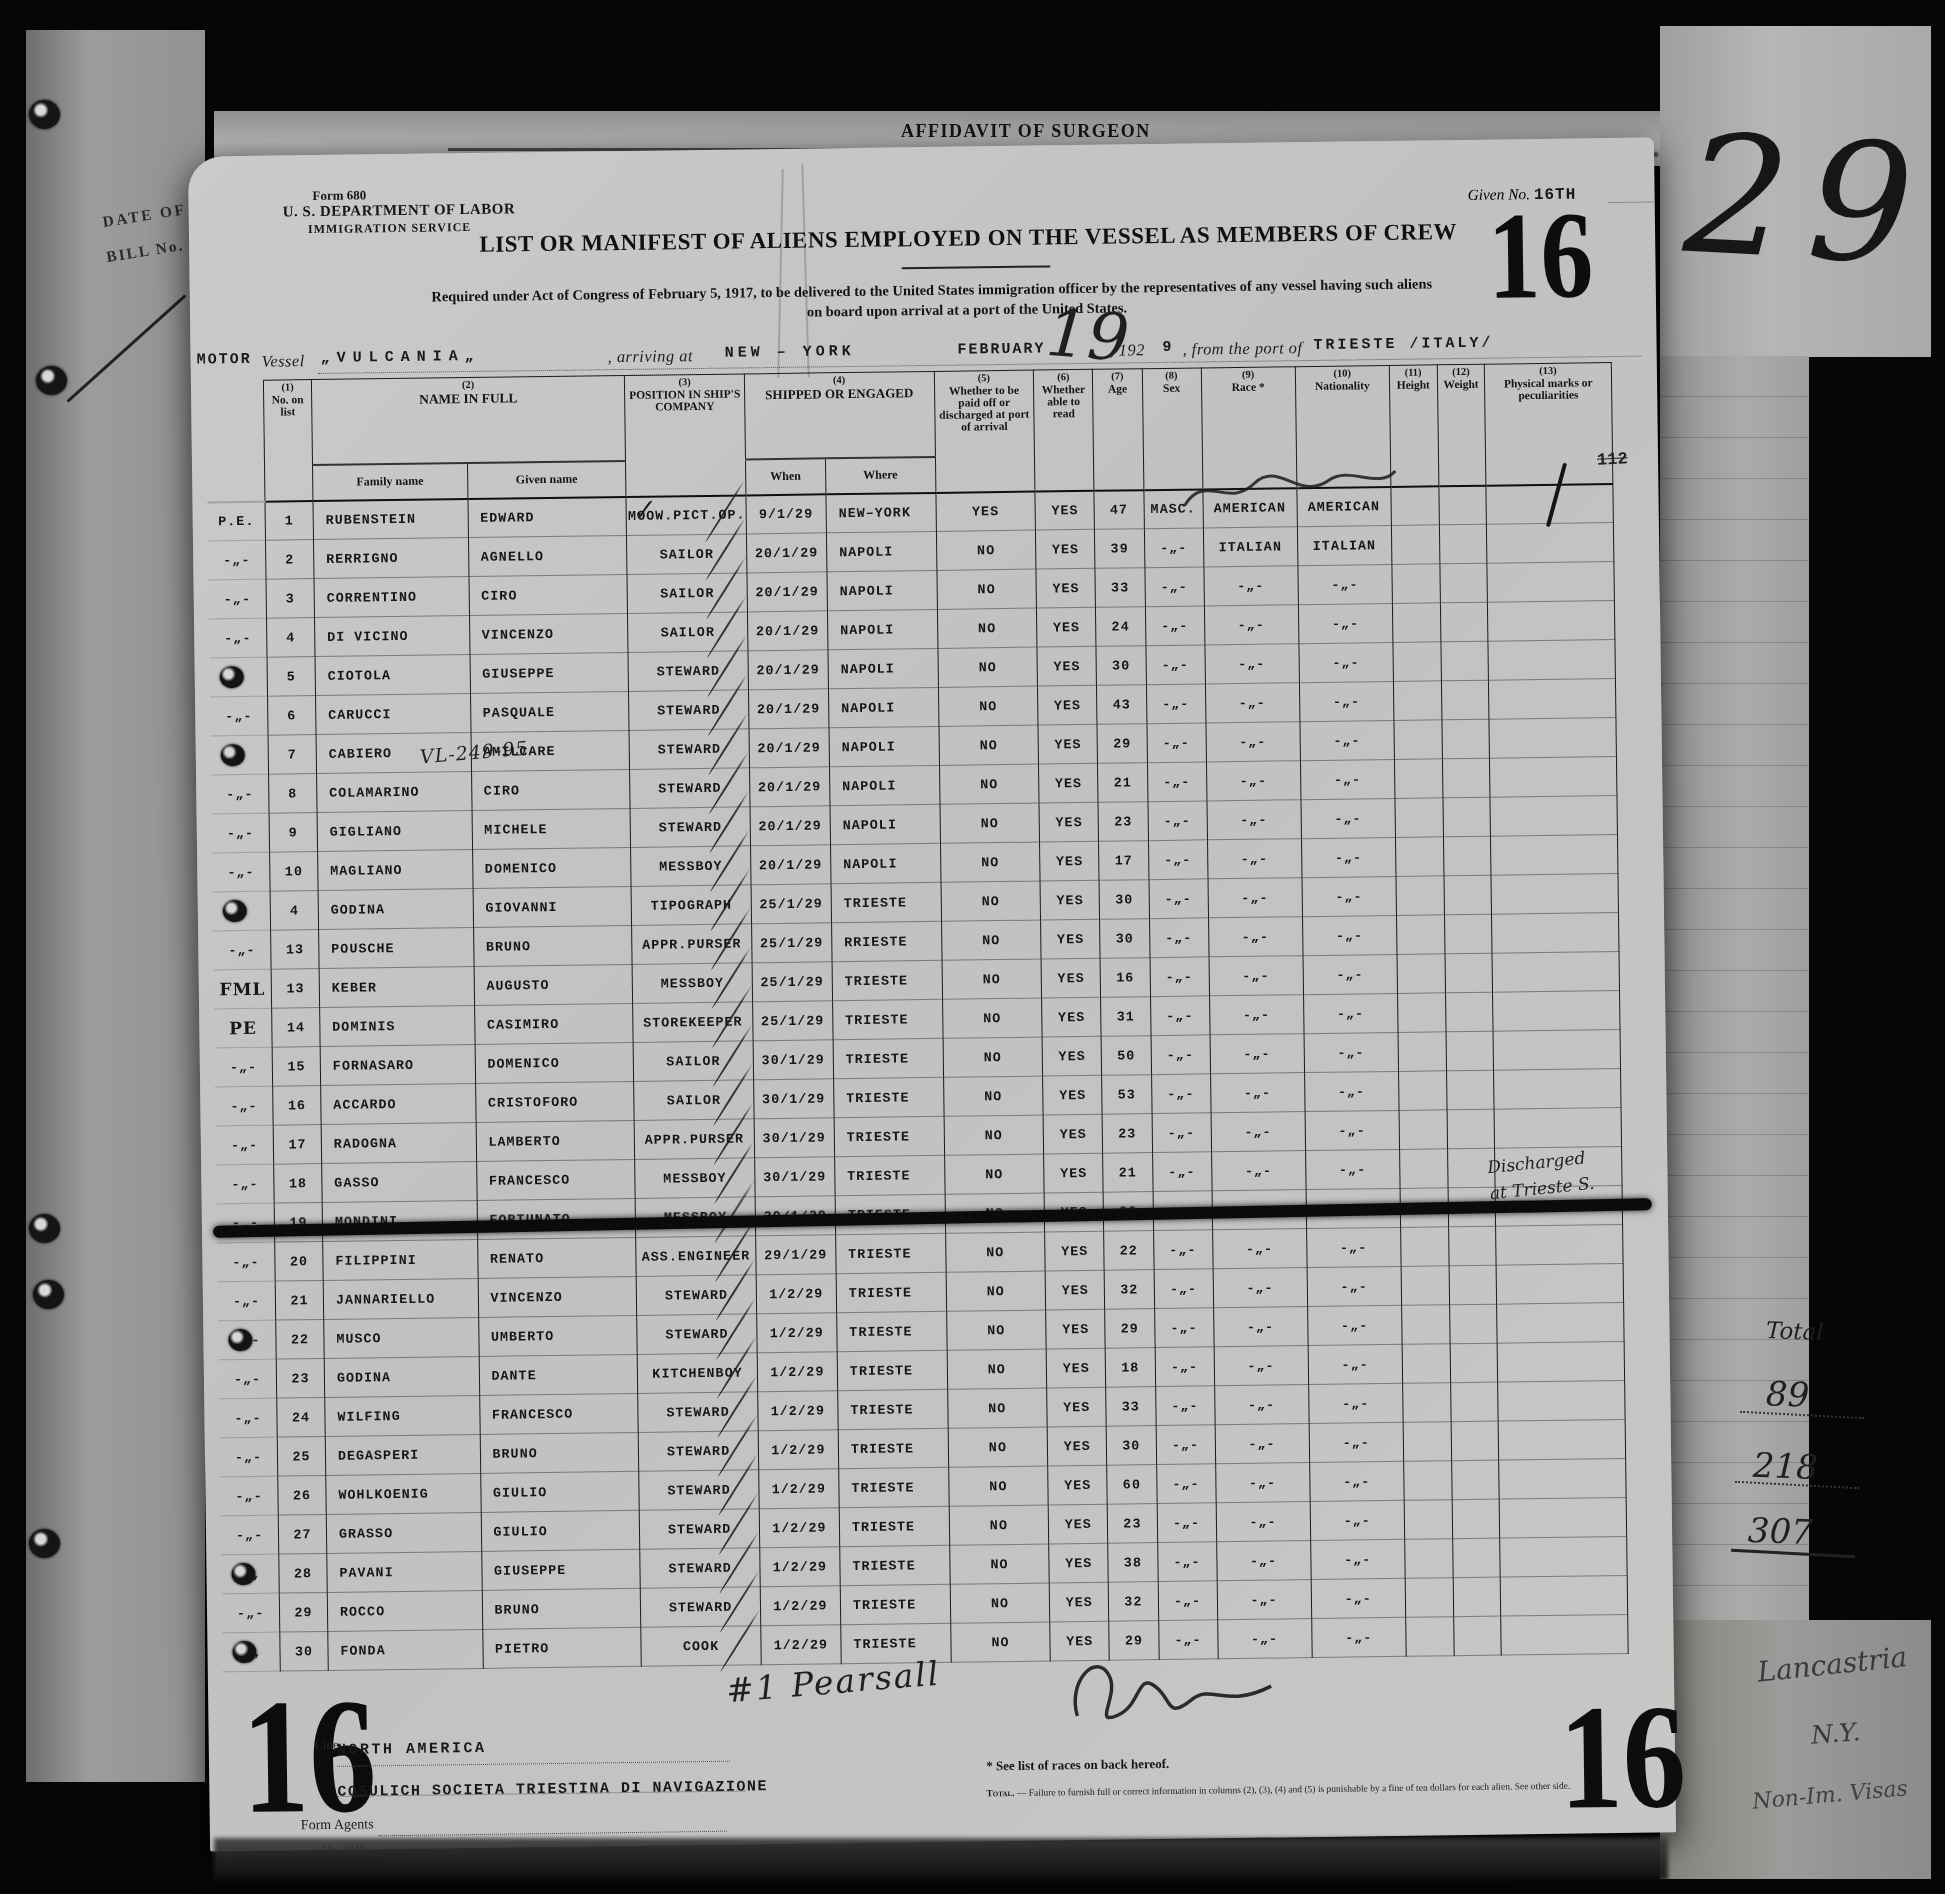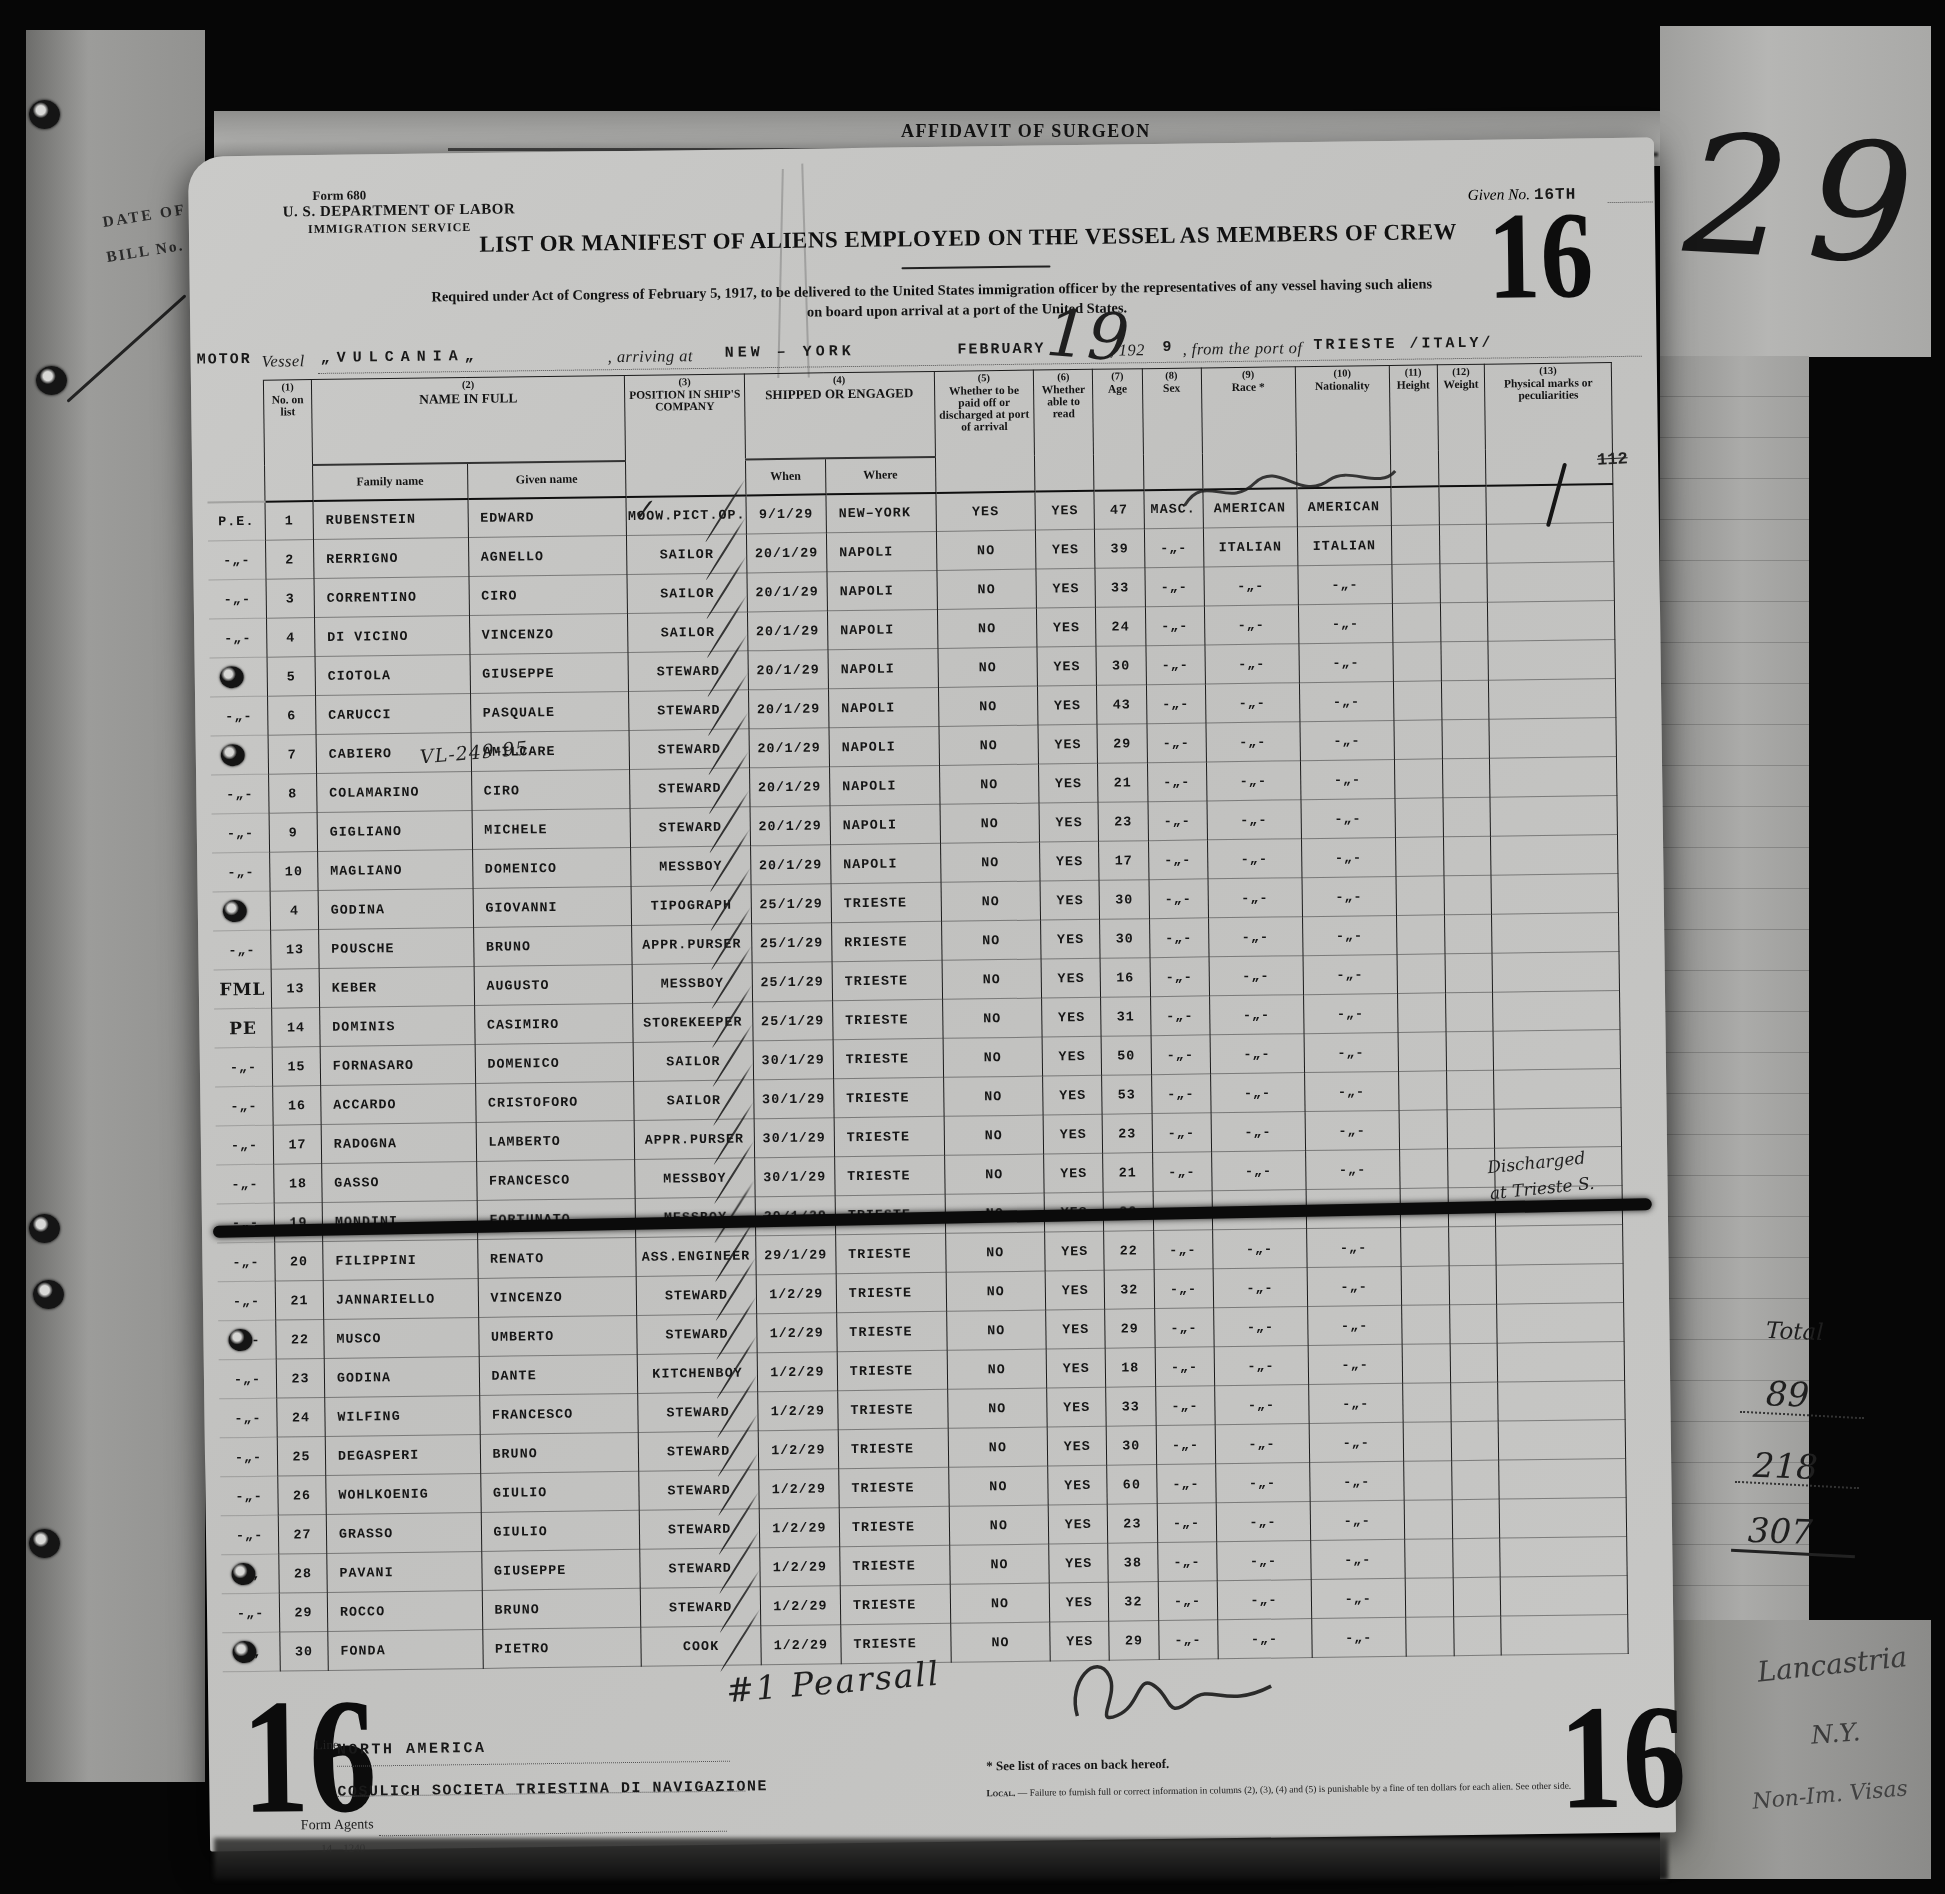--- a/index.html
+++ b/index.html
@@ -846,18 +846,18 @@
   <div class="abs" id="line-lbl">Line</div>
   <div class="abs t" id="line-val">NORTH AMERICA</div>
   <div class="abs" id="line-dots"></div>
   <div class="abs t" id="owner-val">COSULICH SOCIETA TRIESTINA DI NAVIGAZIONE</div>
   <div class="abs" id="owner-dots"></div>
   <div class="abs" id="agents-lbl">Form Agents</div>
   <div class="abs" id="agents-dots"></div>
   <div class="abs" id="form-code">14—1240</div>
   <div class="abs" id="races-note">* See list of races on back hereof.</div>
   <div class="abs" id="note2">
-    <span class="nlbl">Local.</span>
+    <span class="nlbl">Total.</span>
     <span>— Failure to furnish full or correct information in columns (2), (3), (4) and (5) is punishable by a fine of ten dollars for each alien. See other side.</span>
   </div>
   <div class="abs" id="big16-br">16</div>
 </div>
 
 
 </body></html>

